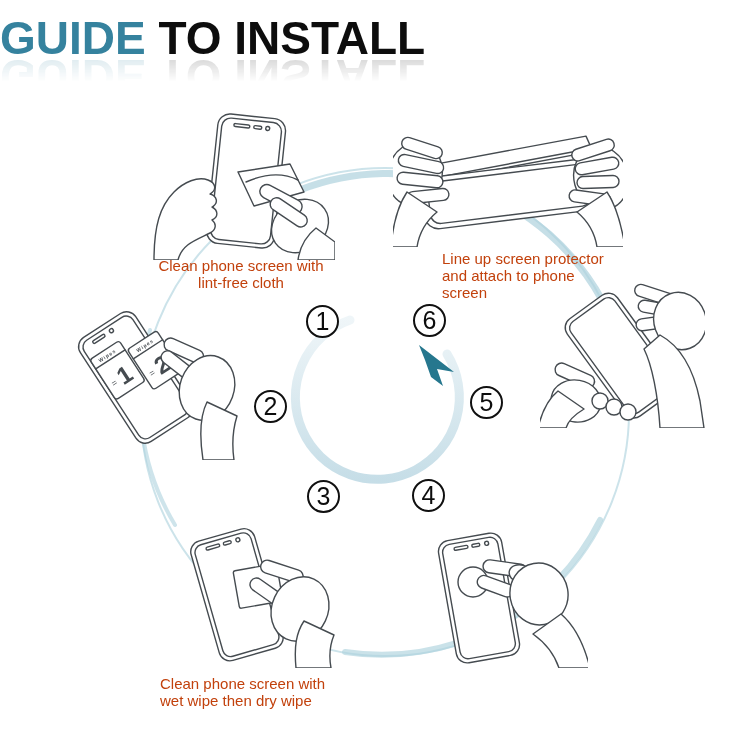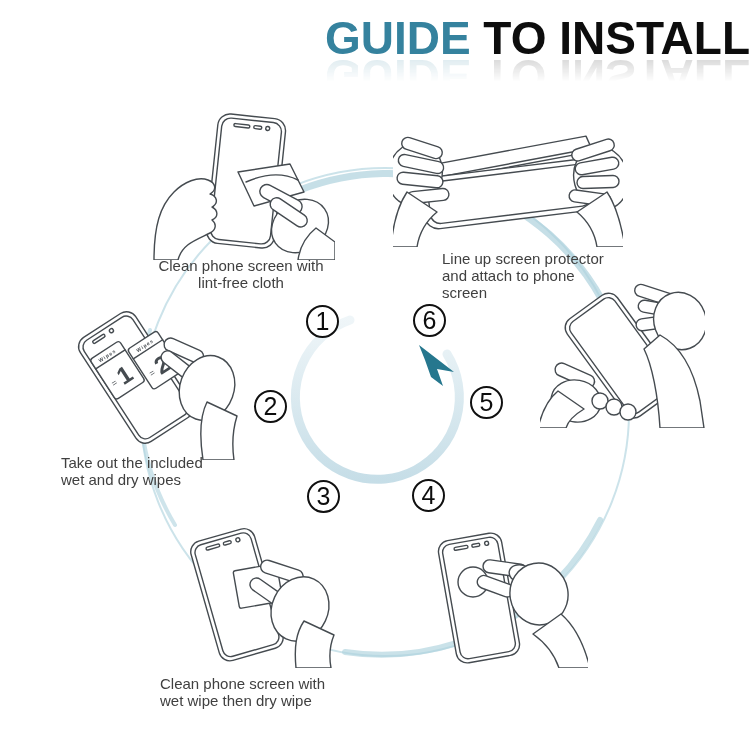--- a/index.html
+++ b/index.html
@@ -1,21 +1,21 @@
 <!DOCTYPE html>
 <html><head>
 <meta charset="utf-8">
 <style>
   html,body{margin:0;padding:0;background:#ffffff;}
   #canvas{
     position:relative;width:750px;height:750px;overflow:hidden;
     background:#ffffff;font-family:"Liberation Sans",sans-serif;
   }
   
-  .title-wrap{position:absolute;left:0;top:14px;width:750px;text-align:right;}
+  .title-wrap{position:absolute;left:0;top:14px;width:750px;text-align:left;}
   .title{
     font-size:46px;font-weight:800;letter-spacing:0px;line-height:1.05;
     white-space:nowrap;
   }
   .title .hl{color:#35829e;}
   .title .rest{color:#0d0d0d;}
   .title-reflection{
     transform:scaleY(-1);opacity:.22;margin-top:-10px;
     -webkit-mask-image:linear-gradient(to top,rgba(0,0,0,.9),transparent 62%);
     mask-image:linear-gradient(to top,rgba(0,0,0,.9),transparent 62%);
@@ -33,21 +33,21 @@
     font-size:25px;color:#0d0d0d;line-height:1;
   }
   .badge-1{left:306px;top:305px;}
   .badge-6{left:413px;top:304px;}
   .badge-2{left:254px;top:390px;}
   .badge-5{left:470px;top:386px;}
   .badge-3{left:307px;top:480px;}
   .badge-4{left:412px;top:479px;}
   
   .caption{
-    position:absolute;font-size:15px;line-height:17px;color:#404040;
+    position:absolute;font-size:15px;line-height:17px;color:#c2410c;
     white-space:pre-line;
   }
   .cap-1{left:150px;top:257px;width:182px;text-align:center;}
   .cap-6{left:442px;top:250px;width:170px;}
   .cap-2{left:61px;top:454px;width:160px;}
   .cap-5{left:545px;top:432px;width:160px;}
   .cap-3{left:160px;top:675px;width:190px;}
   .cap-4{left:408px;top:673px;width:190px;}
   
   .la{stroke:#454b50;stroke-width:1.4;stroke-linecap:round;stroke-linejoin:round;}
@@ -247,21 +247,19 @@
     </div>
   <div class="badge badge-5">
       <span>5</span>
     </div>
   <div class="badge badge-6">
       <span>6</span>
     </div>
 
   <div class="caption cap-1">Clean phone screen with
 lint-free cloth</div>
-  <div class="caption cap-2">Take out the included
-wet and dry wipes</div>
   <div class="caption cap-3">Clean phone screen with
 wet wipe then dry wipe</div>
   <div class="caption cap-6">Line up screen protector
 and attach to phone
 screen</div>
 
 </div>
 
 </body></html>

